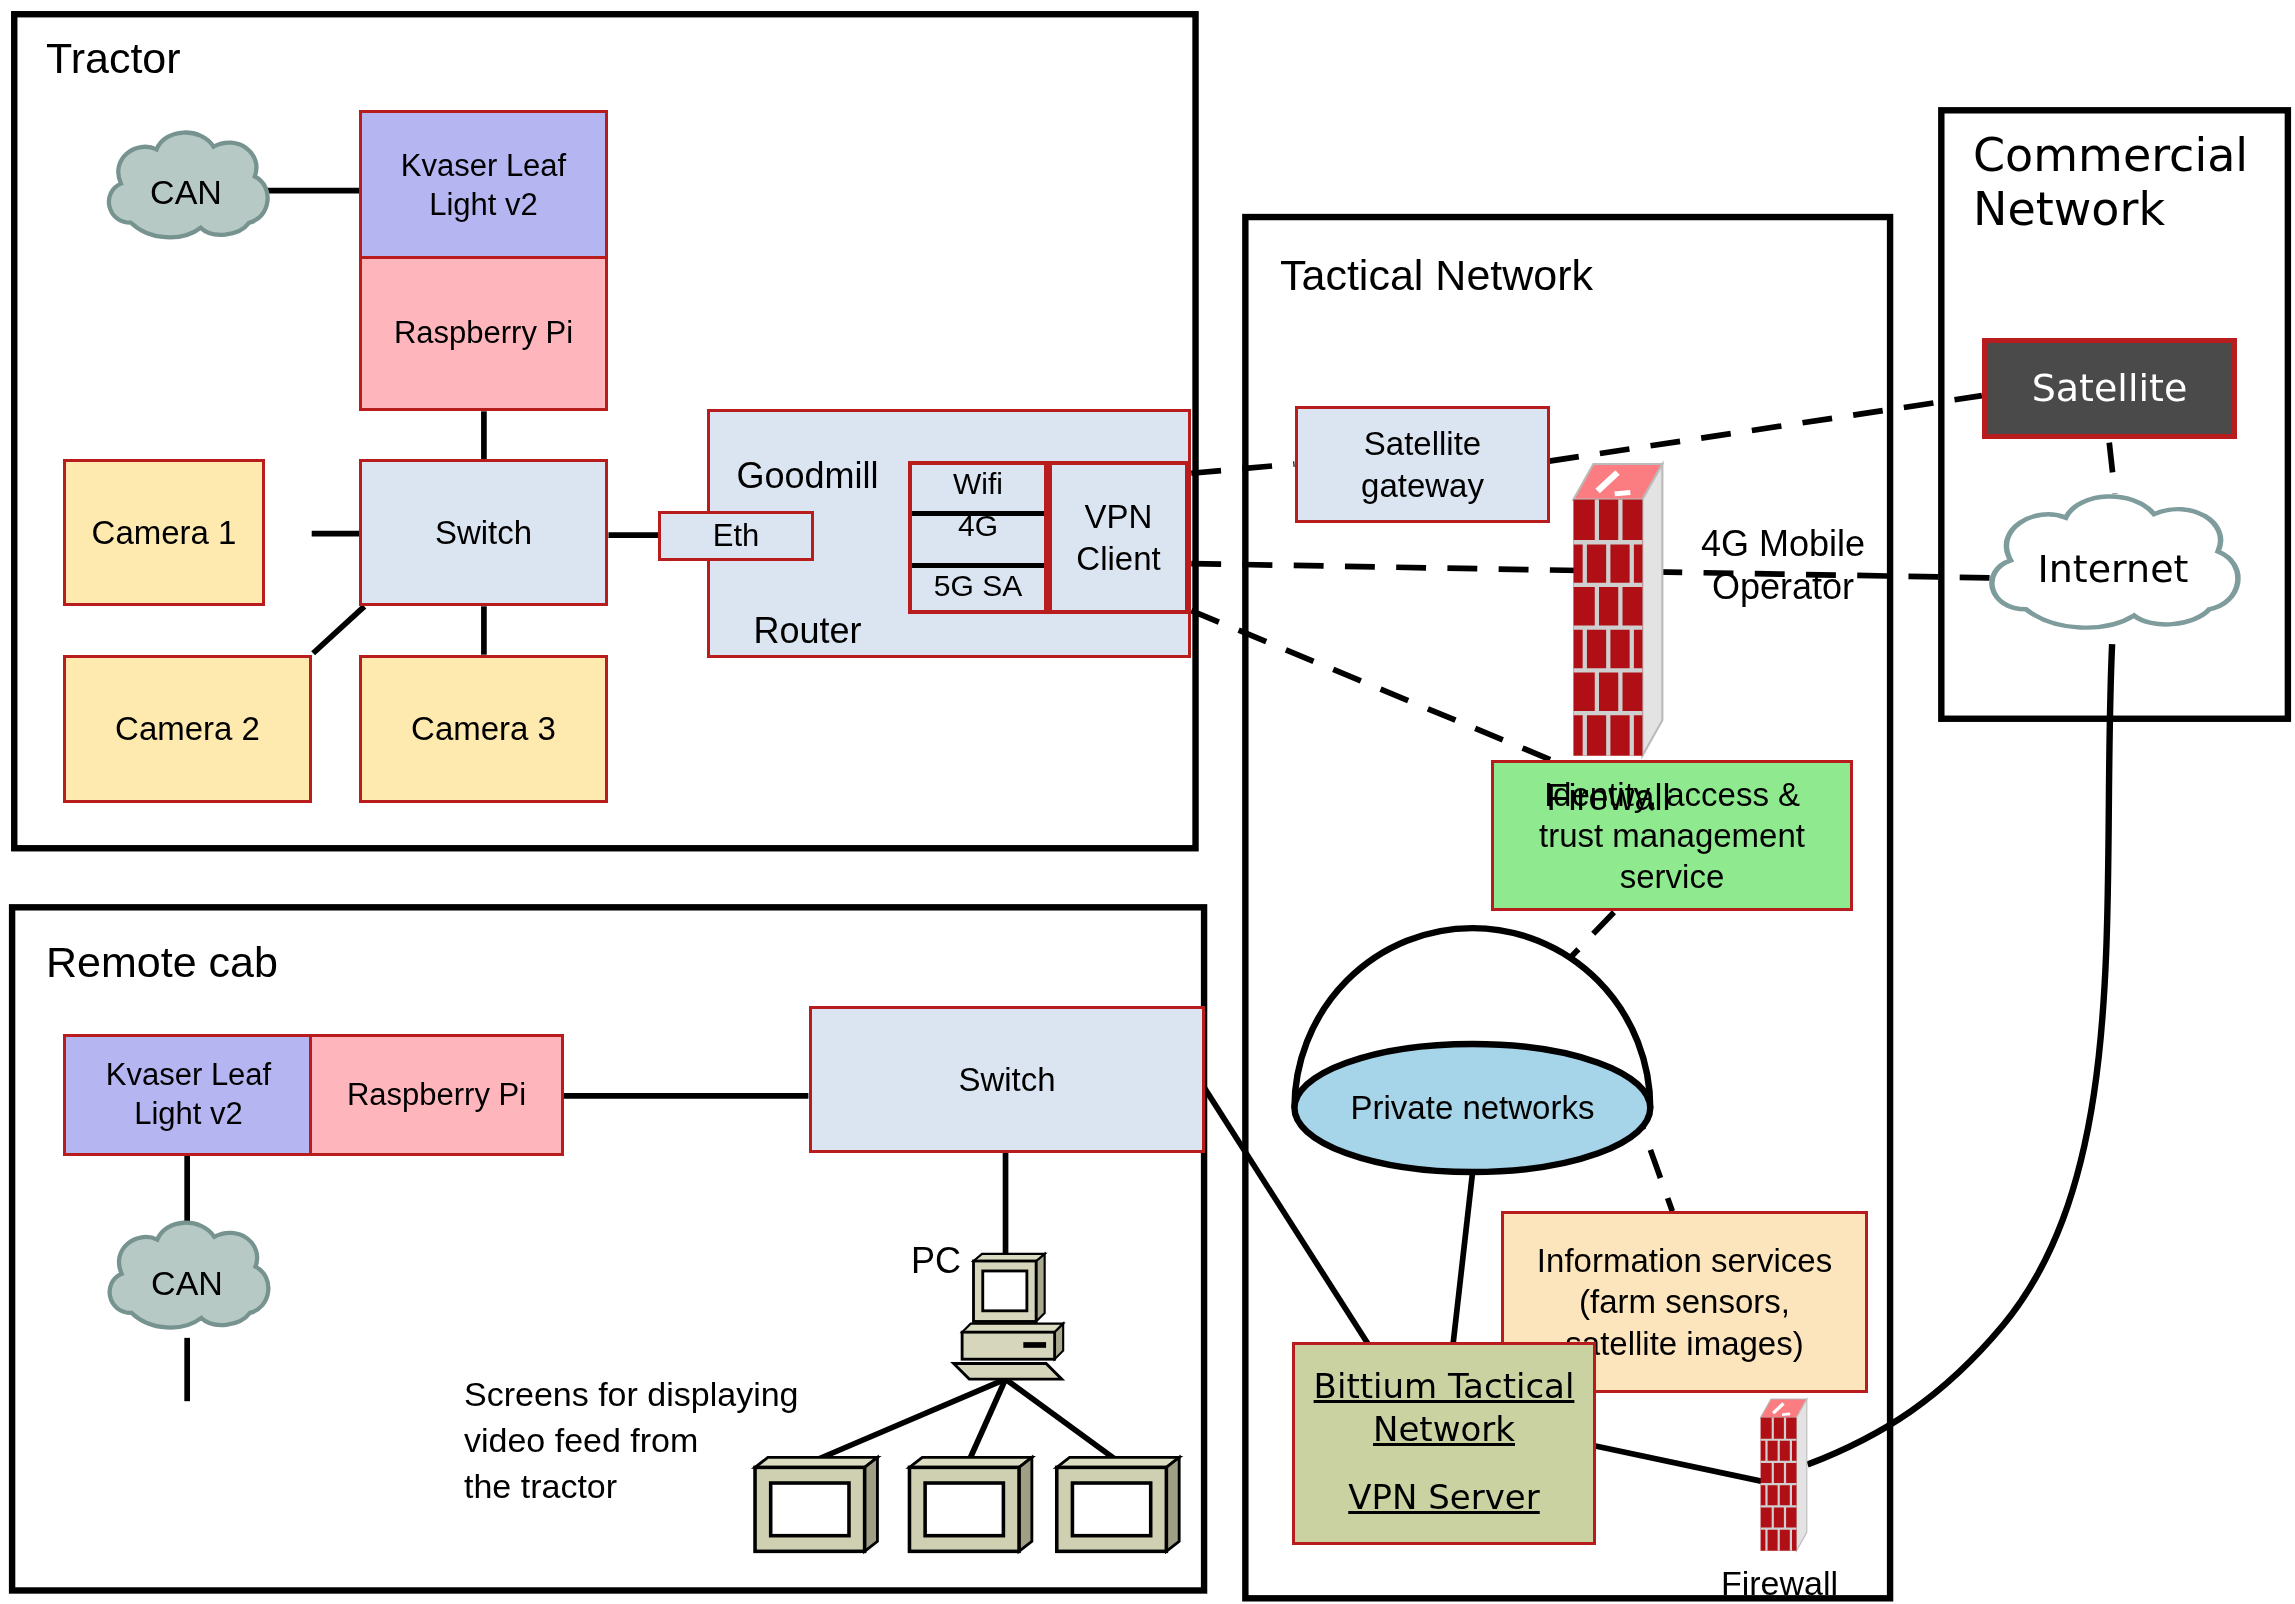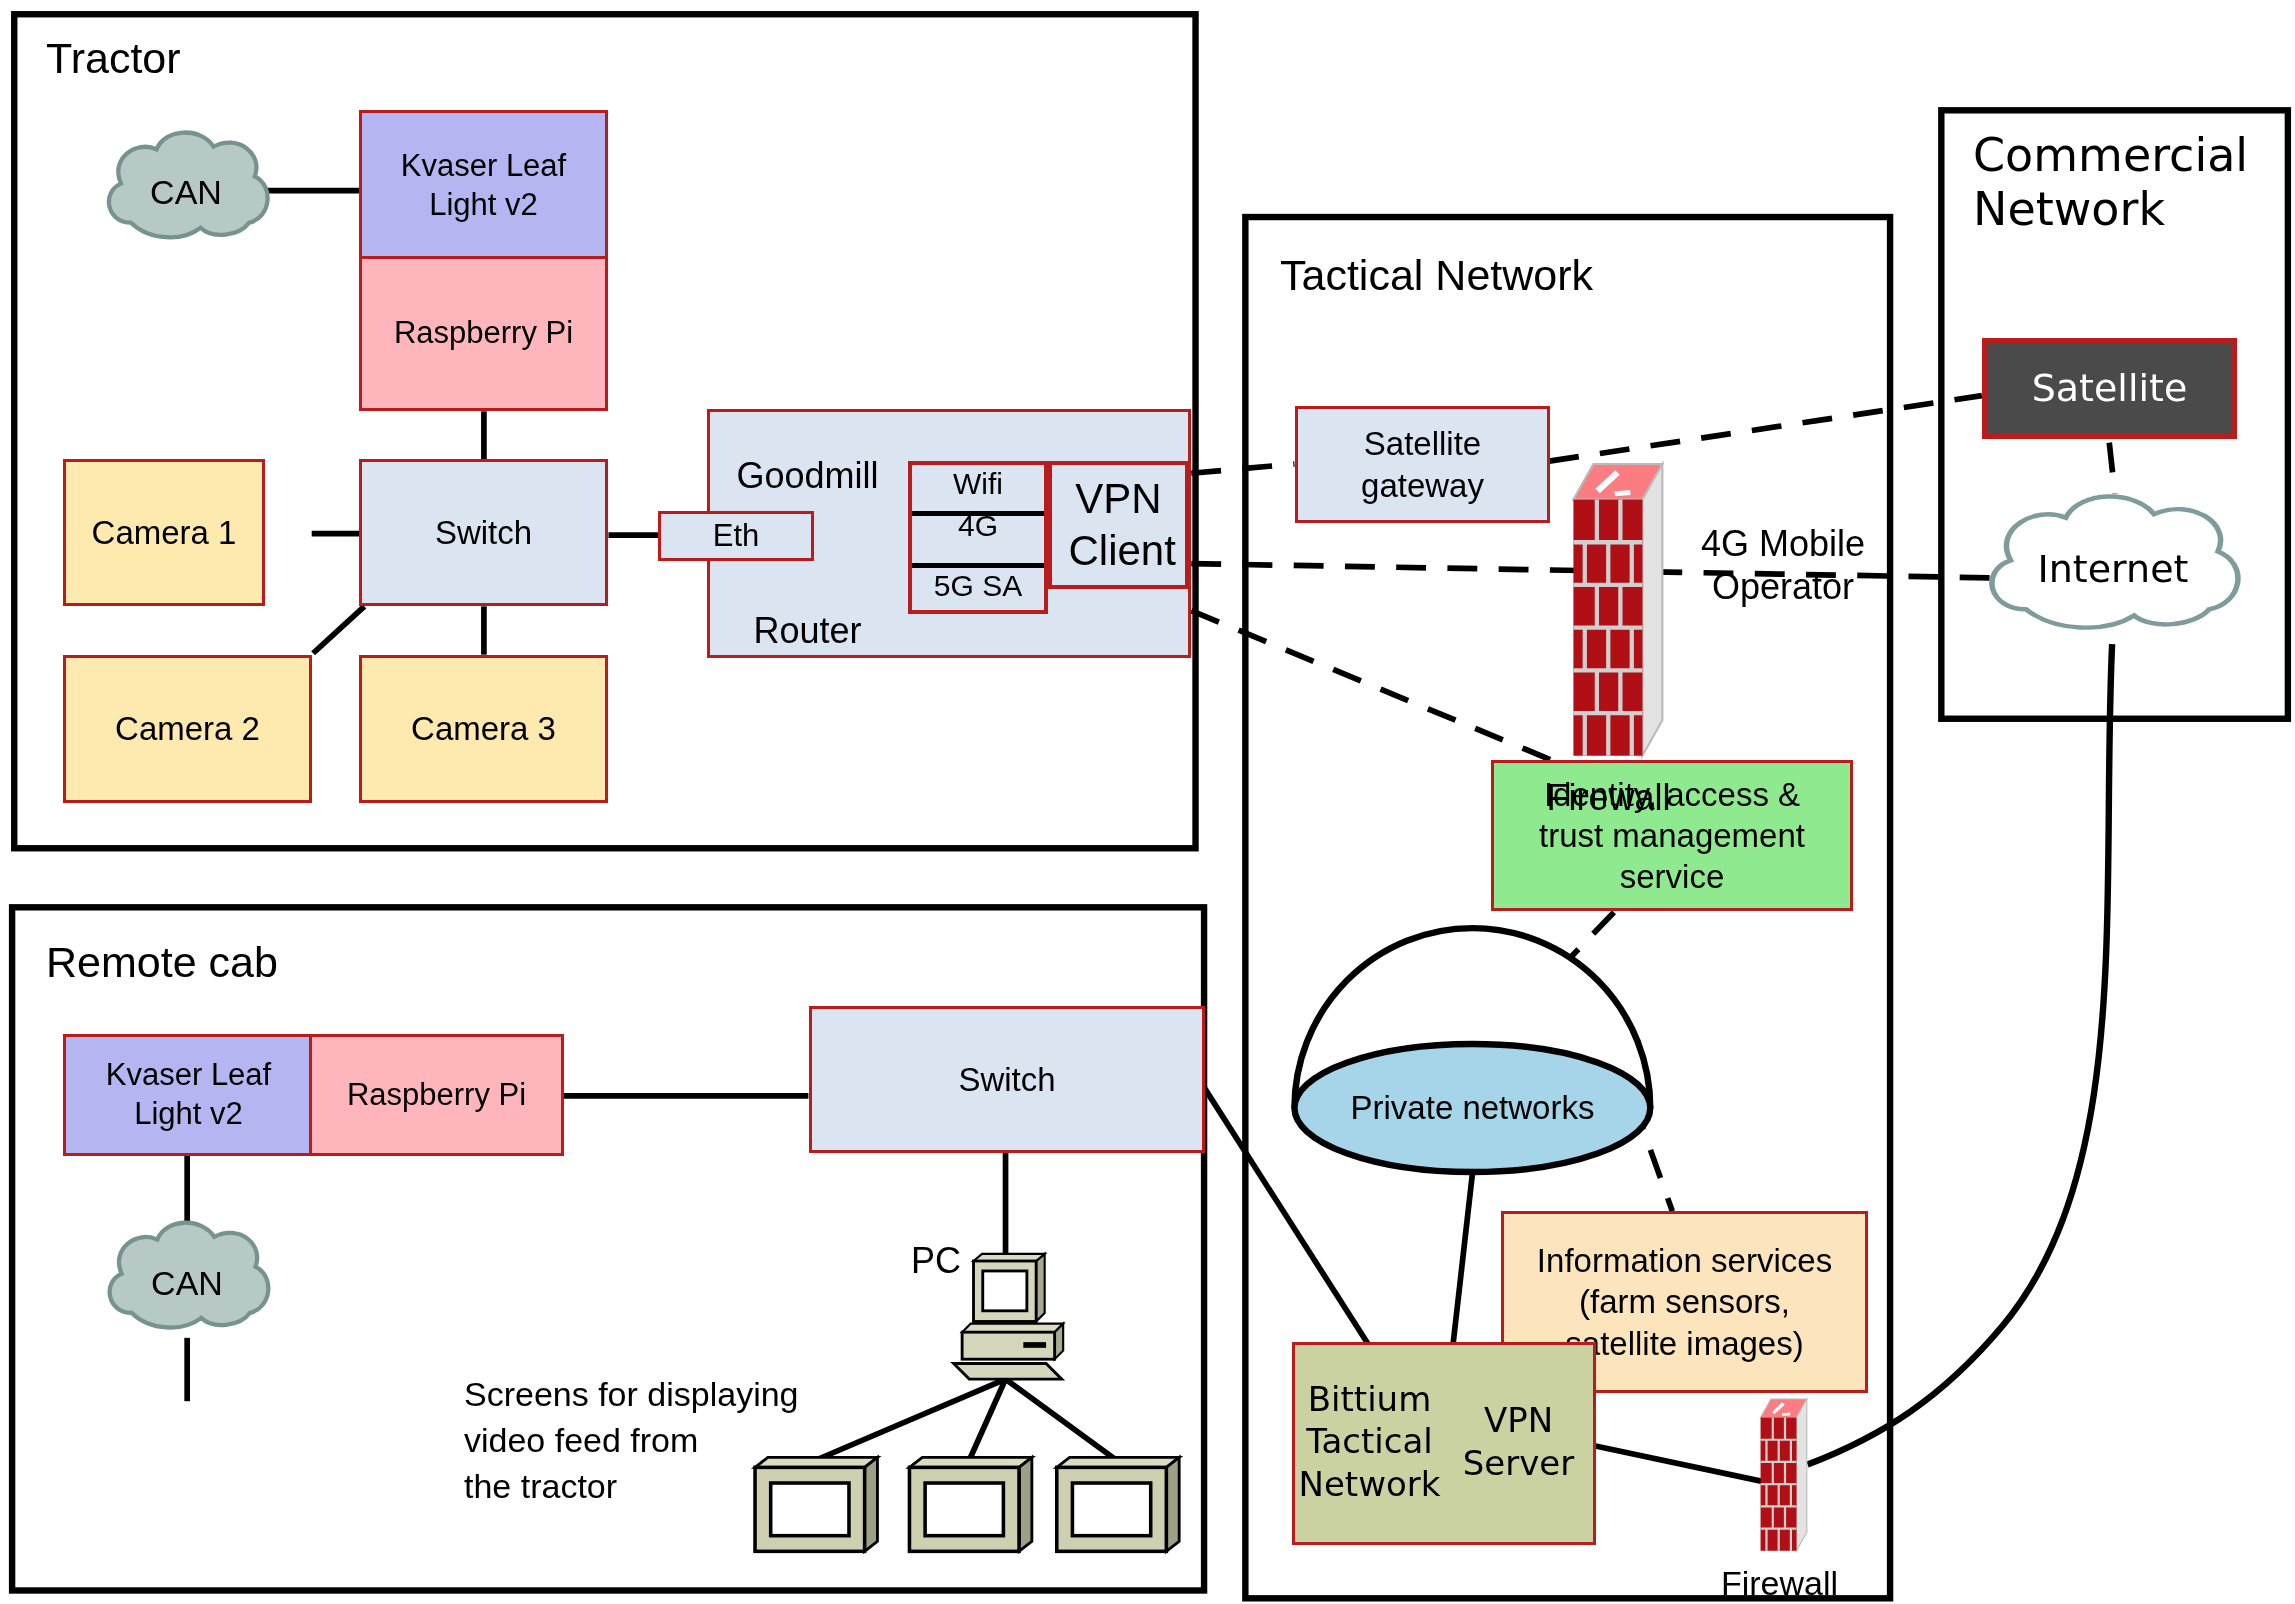--- a/index.html
+++ b/index.html
@@ -161,21 +161,21 @@
   <div class="label center" style="left:715px;top:609px;width:185px;font-size:36px;z-index:4;">Router</div>
   <div class="box lightblue" style="left:658px;top:511px;width:156px;height:50px;font-size:31px;z-index:4;">Eth</div>
 
   <div class="box lightblue thin" style="left:908px;top:461px;width:140px;height:153px;z-index:3;">
     <div class="divider" style="top:46px;"></div>
     <div class="divider" style="top:98px;"></div>
   </div>
   <div class="label center" style="left:908px;top:466px;width:140px;font-size:30px;z-index:4;">Wifi</div>
   <div class="label center" style="left:908px;top:508px;width:140px;font-size:30px;z-index:4;">4G</div>
   <div class="label center" style="left:908px;top:568px;width:140px;font-size:30px;z-index:4;">5G SA</div>
-  <div class="box lightblue thin" style="left:1048px;top:461px;width:141px;height:128px;font-size:42px;z-index:3;">
+  <div class="box lightblue thin" style="left:1048px;top:461px;width:141px;height:153px;font-size:33px;z-index:3;">
     <span style="width:100px;">VPN Client</span>
     </div>
 
   <div class="box purple" style="left:63px;top:1034px;width:251px;height:122px;font-size:31px;">
     <span style="width:178px;">Kvaser Leaf Light v2</span>
     </div>
   <div class="box pink" style="left:309px;top:1034px;width:255px;height:122px;font-size:31px;">Raspberry Pi</div>
   <div class="label center" style="left:116px;top:1263px;width:142px;font-size:34px;">CAN</div>
   <div class="box lightblue" style="left:809px;top:1006px;width:396px;height:147px;font-size:33px;">Switch</div>
   <div class="label" style="left:883px;top:1239px;width:78px;text-align:right;font-size:36px;">PC</div>
@@ -189,21 +189,21 @@
   <div class="label center" style="left:1680px;top:522px;width:206px;font-size:36px;">4G Mobile Operator</div>
   <div class="label center" style="left:1516px;top:776px;width:185px;font-size:36px;">Firewall</div>
   <div class="box green" style="left:1491px;top:760px;width:362px;height:151px;font-size:33px;">
     <span style="width:299px;">Identity, access &amp; trust management service</span>
     </div>
   <div class="label center" style="left:1330px;top:1088px;width:285px;font-size:33px;">Private networks</div>
   <div class="box peach" style="left:1501px;top:1211px;width:367px;height:182px;font-size:33px;">
     <span style="width:313px;">Information services (farm sensors, satellite images)</span>
     </div>
   <div class="box olive dejavu" style="left:1292px;top:1342px;width:304px;height:203px;font-size:34px;
-       flex-direction:row;justify-content:space-between;padding:20px 0 24px 0;">
+       flex-direction:column;justify-content:space-between;padding:20px 0 24px 0;text-decoration:underline;">
     <span style="width:278px;">Bittium Tactical Network</span>
     <span style="width:278px;">VPN Server</span>
   </div>
   <div class="label center" style="left:1687px;top:1563px;width:185px;font-size:34px;">Firewall</div>
 
   <div class="box darkbox dejavu" style="left:1982px;top:338px;width:255px;height:101px;font-size:38px;border-width:5.7px;">Satellite</div>
   <div class="label center dejavu" style="left:2006px;top:547px;width:214px;font-size:38px;">Internet</div>
 
 </div>
 

